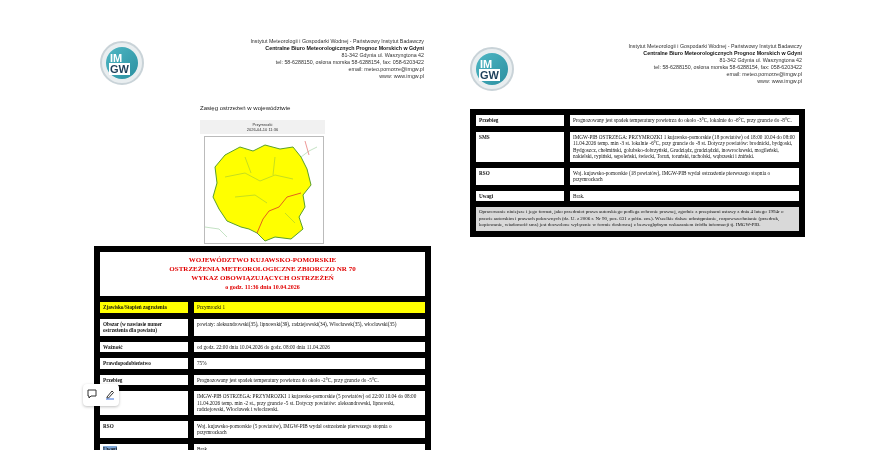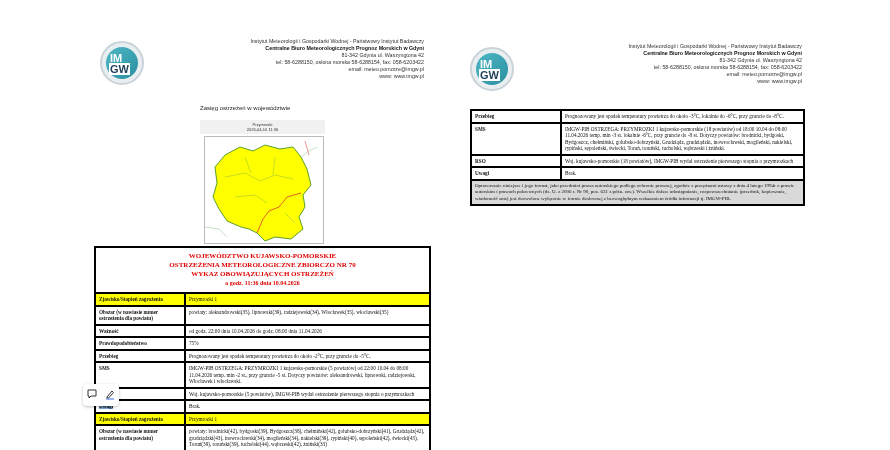--- a/index.html
+++ b/index.html
@@ -15,21 +15,21 @@
 
   .hdr { position:absolute; text-align:right; font-family:"Liberation Sans", sans-serif; font-size:5.3px; line-height:7px; color:#333; }
   .hdr b { color:#111; }
 
   .map-title { position:absolute; left:110px; top:68px; font:6px "Liberation Sans", sans-serif; color:#222; }
   .map-box { position:absolute; left:110px; top:83px; width:125px; height:125px; }
   .map-head { position:absolute; left:0; top:0; width:125px; height:14px; background:#f1f1f1; text-align:center; font:4px "Liberation Sans", sans-serif; color:#333; line-height:5px; padding-top:2px; box-sizing:border-box; }
   .map-frame { position:absolute; left:4px; top:16px; width:118px; height:106px; border:1px solid #bbb; background:#fff; }
 
   table.w { position:absolute; border-collapse:collapse; font-size:5.2px; line-height:6.5px; color:#111; }
-  table.w td { border:2px solid #000000; padding:2px 3px; vertical-align:top; }
+  table.w td { border:6px solid #000000; padding:2px 3px; vertical-align:top; }
   table.w td.l { font-weight:bold; width:82px; }
   .yel td { background:#ffff00; }
   .head-cell { text-align:center; color:#e00000; font-weight:bold; font-size:7px; line-height:9px; padding:4px 0 !important; }
   .head-cell .sm { font-size:6px; }
   .gray td { background:#d9d9d9; font-size:5px; }
 
   .float-tools { position:absolute; left:83px; top:384px; width:36px; height:22px; background:#fff; border-radius:4px; box-shadow:0 1px 3px rgba(0,0,0,0.25); display:flex; align-items:center; justify-content:space-around; }
   .hl { background:#7ea7d8; color:#111; }
 </style>
 </head>

